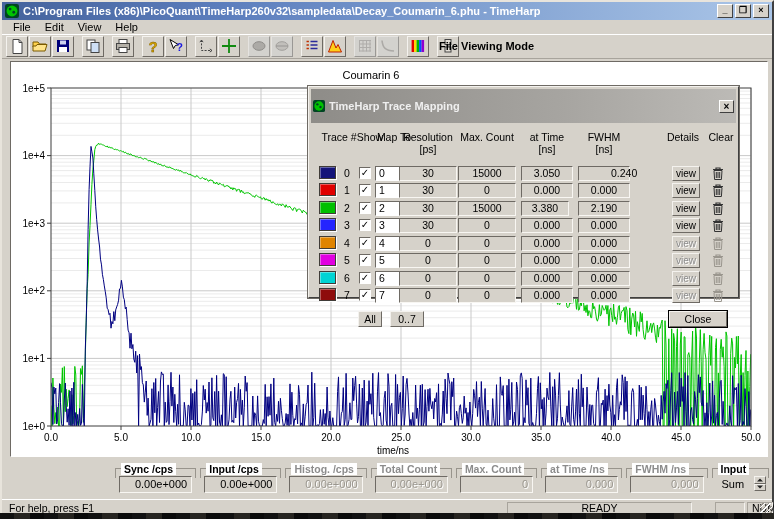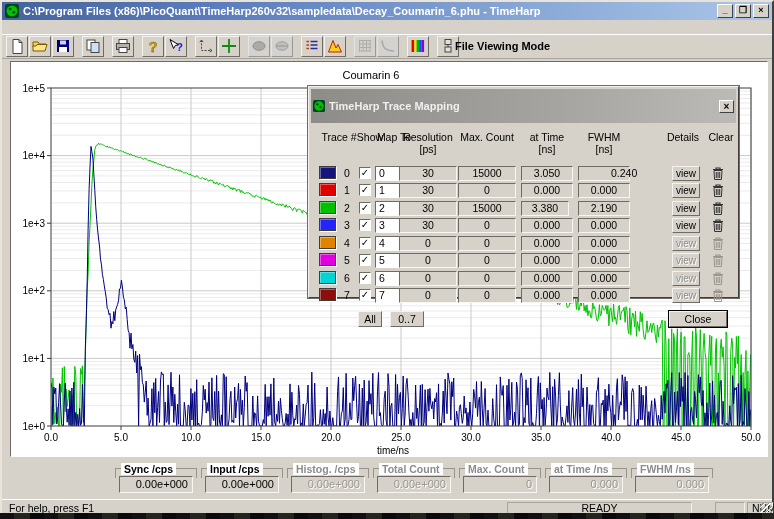--- a/index.html
+++ b/index.html
@@ -31,21 +31,21 @@
   
   .toolbar { position:absolute; left:0; top:32px; width:770px; height:25px;
     border-top:1px solid #fff; border-bottom:1px solid #a8a49c; background:#d6d2ca;
     display:flex; align-items:center; padding-left:4px; }
   .tbgroup { display:flex; margin-right:7px; }
   .tbbtn { width:22px; height:21px; background:#d6d2ca; border:1px solid;
     border-color:#f4f2ee #6e6a64 #6e6a64 #f4f2ee; display:flex; align-items:center;
     justify-content:center; margin-right:1px; }
   .tbbtn svg { width:16px; height:16px; }
   .tbbtn.disabled { opacity:.55; filter:grayscale(1); }
-  .mode-label { position:absolute; left:437px; top:5px; font-weight:bold; font-size:11px;padding-left:16px; }
+  .mode-label { position:absolute; left:437px; top:5px; font-weight:bold; font-size:11px; }
 
   
   .client { position:absolute; left:0; top:57px; width:770px; height:401px; background:#d6d2ca; }
   .chart-panel { position:absolute; left:8px; top:2px; width:758px; height:396px;
     background:#fff; border:1px solid; border-color:#6e6a64 #fff #fff #6e6a64; }
   .chart-panel svg { position:absolute; left:0; top:0; }
 
   
   .dialog { position:absolute; left:306px; top:84px; width:431px; height:212px;
     background:#d6d2ca; border:1px solid; border-color:#f4f2ee #404040 #404040 #f4f2ee;
@@ -133,20 +133,26 @@
           <circle cx="10" cy="9.4" r="1.6" fill="#042"></circle>
         </svg></span>
     <span class="title-text">C:\Program Files (x86)\PicoQuant\TimeHarp260v32\sampledata\Decay_Coumarin_6.phu - TimeHarp</span>
     <span class="winbtns">
       <span class="winbtn">_</span>
       <span class="winbtn">❐</span>
       <span class="winbtn">×</span>
     </span>
   </div>
 
+  <div class="menubar">
+      <span class="menu-item">File</span>
+      <span class="menu-item">Edit</span>
+      <span class="menu-item">View</span>
+      <span class="menu-item">Help</span>
+    </div>
 
   <div class="toolbar">
     <span class="mode-label">File Viewing Mode</span>
   <span class="tbgroup">
         <span class="tbbtn">
           <span><svg viewBox="0 0 16 16" xmlns="http://www.w3.org/2000/svg">
               <path d="M4 1.5h6l3 3v11H4z" fill="#fff" stroke="#444"></path>
               <path d="M10 1.5v3h3" fill="none" stroke="#444"></path>
             </svg></span>
         </span>
@@ -598,20 +604,30 @@
         <span class="cgroup-value">0</span>
       </div>
       <div class="cgroup disabled">
         <span class="cgroup-label">at Time /ns</span>
         <span class="cgroup-value">0.000</span>
       </div>
       <div class="cgroup disabled">
         <span class="cgroup-label">FWHM  /ns</span>
         <span class="cgroup-value">0.000</span>
       </div>
+      <div class="cgroup input-grp">
+        <span class="cgroup-label">Input</span>
+        <span class="input-row">
+          <span class="input-value">Sum</span>
+          <span class="spinner" style="width: 12px;">
+            <span class="spin-btn spin-up"></span>
+            <span class="spin-btn spin-down"></span>
+          </span>
+        </span>
+      </div>
     </div>
 
   <div class="statusbar">
     <span class="sb-cell sb-help">For help, press F1</span>
     <span class="sb-cell sb-ready">READY</span>
     <span class="sb-cell sb-blank"></span>
     <span class="sb-cell sb-num">NUM</span>
     <span class="sb-grip"></span>
   </div>
 

